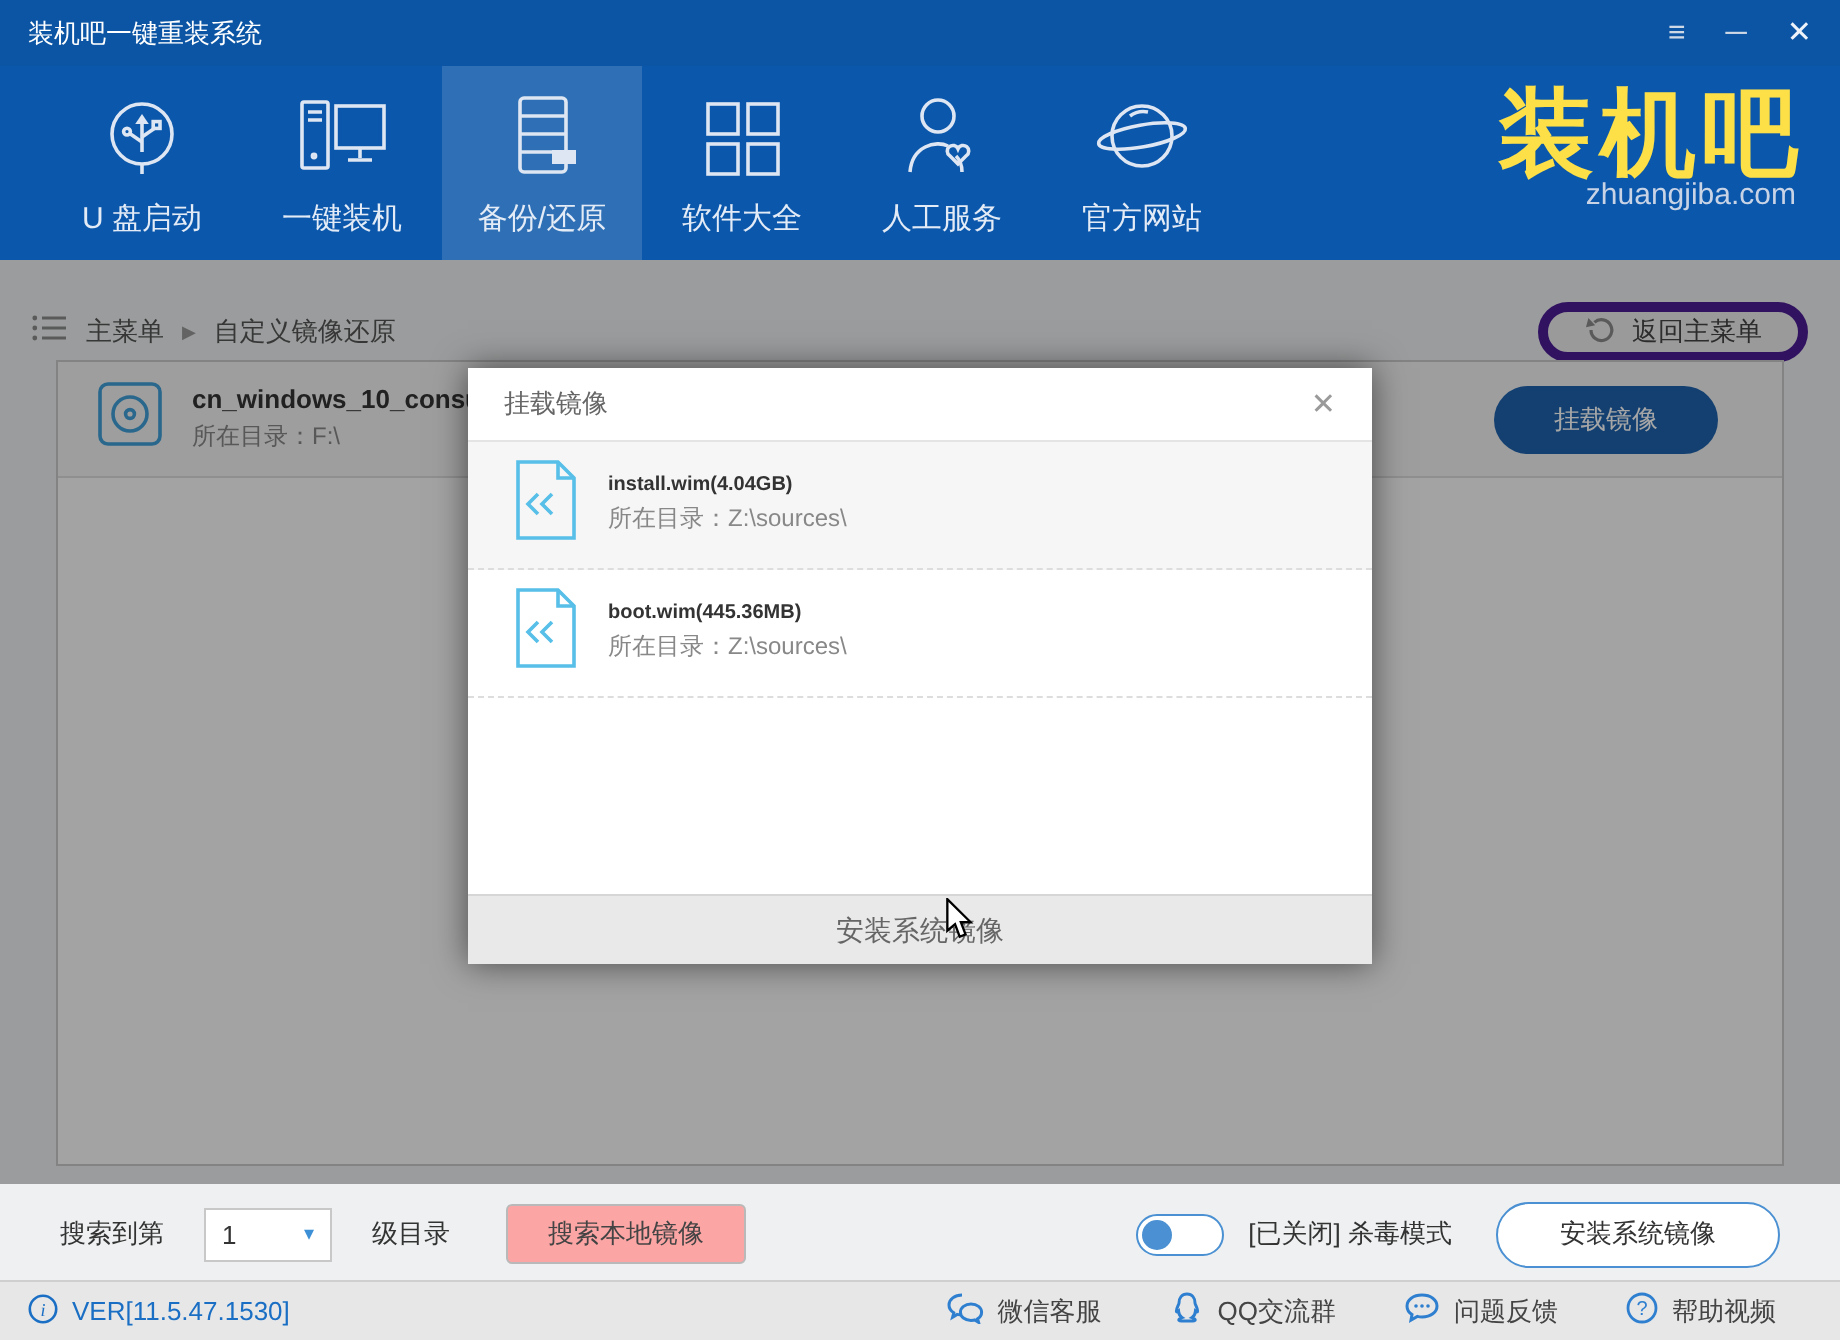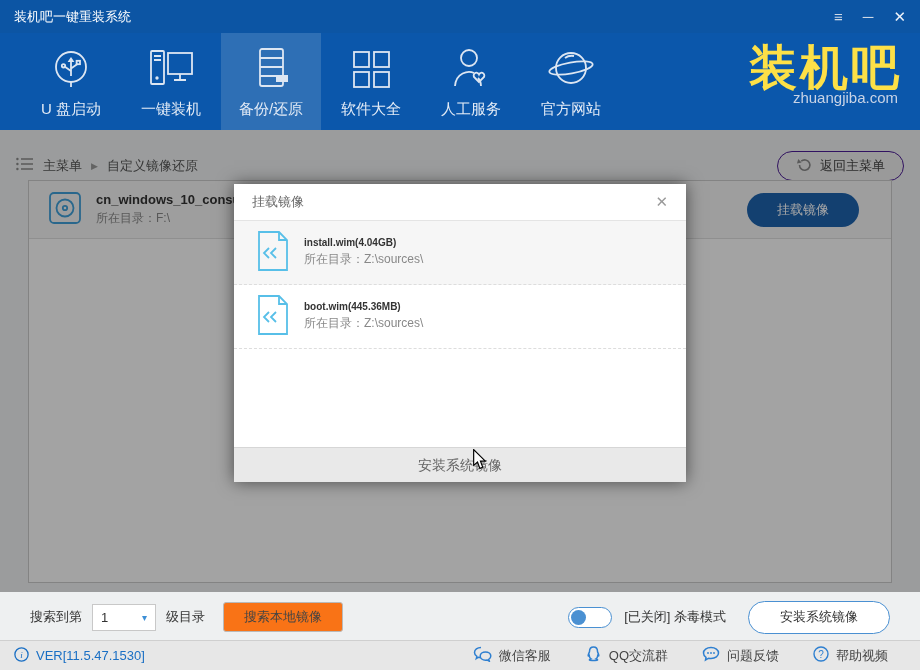--- a/index.html
+++ b/index.html
@@ -27,21 +27,21 @@
   .logo { position:absolute; right:18px; top:6px; text-align:right; }
   .logo-text { font-size:48px; font-weight:bold; color:#fde047; letter-spacing:3px; line-height:1.2; }
   .logo-domain { font-size:15px; color:#c8d3e6; margin-top:-8px; padding-right:4px; }
 
   
   .crumb-row { position:absolute; top:146px; left:0; width:100%; height:40px; display:flex;
                align-items:center; padding:0 16px; gap:9px; }
   .crumb-row .bc-txt { font-size:13px; color:#555; }
   .bc-arrow { font-size:9px; color:#999; }
   .back-btn { position:absolute; right:16px; top:5px; height:30px; padding:0 18px; border-radius:15px;
-              background:#ededed; border:1px solid #4c1d95; display:flex; align-items:center; gap:8px;
+              background:#ededed; border:5px solid #4c1d95; display:flex; align-items:center; gap:8px;
               font-size:13px; color:#444; cursor:pointer; }
 
   
   .panel { position:absolute; top:180px; left:28px; width:864px; height:403px; background:#fbfbfb;
            border:1px solid #c9c9c9; }
   .iso-row { height:58px; background:#f3f3f3; border-bottom:1px solid #dcdcdc; display:flex;
              align-items:center; padding:0 18px; gap:13px; cursor:pointer; }
   .iso-name { font-size:13px; font-weight:bold; color:#333; }
   .iso-path { font-size:12px; color:#888; margin-top:3px; }
   .mount-btn { margin-left:auto; margin-right:14px; width:112px; height:34px; border:none; border-radius:17px;
@@ -61,25 +61,25 @@
              border-bottom:1px dashed #ddd; cursor:pointer; flex:none; }
   .wim-row.alt { background:#f6f6f6; }
   .wim-name { font-size:10px; font-weight:bold; color:#333; }
   .wim-path { font-size:12px; color:#888; margin-top:3px; }
   .modal-footer { margin-top:auto; height:35px; background:#e9e9e9; border-top:1px solid #d6d6d6;
                   text-align:center; line-height:34px; font-size:14px; color:#666; cursor:pointer; flex:none; }
   .cursor { position:absolute; left:472px; top:449px; z-index:9; }
 
   
   .bottom-bar { position:absolute; top:598px; left:0; width:100%; height:38px; display:flex;
-                align-items:center; padding:0 30px; gap:10px; font-size:13px; color:#333; }
+                align-items:center; padding:0 30px; gap:20px; font-size:13px; color:#333; }
   .depth-select { width:64px; height:27px; background:#fff; border:1px solid #c8c8c8; display:flex;
                   align-items:center; padding:0 8px; cursor:pointer; }
   .depth-select .caret { margin-left:auto; color:#3d8fd6; font-size:10px; }
-  .search-local-btn { height:30px; padding:0 20px; background:#f97316; border:1px solid #b9b9b9;
+  .search-local-btn { height:30px; padding:0 20px; background:#fca5a5; border:1px solid #b9b9b9;
                       border-radius:3px; font-size:13px; color:#444; margin-left:8px; cursor:pointer; }
   .right-group { margin-left:auto; display:flex; align-items:center; gap:12px; }
   .toggle { width:44px; height:21px; border:1px solid #4a90d2; border-radius:11px; background:#fff;
             position:relative; cursor:pointer; }
   .toggle .knob { position:absolute; left:2px; top:2px; width:15px; height:15px; border-radius:50%;
                   background:#4a90d2; }
   .install-btn { width:142px; height:33px; border:1px solid #4a90d2; border-radius:17px; background:#fff;
                  font-size:13px; color:#333; cursor:pointer; margin-left:10px; }
 
   

